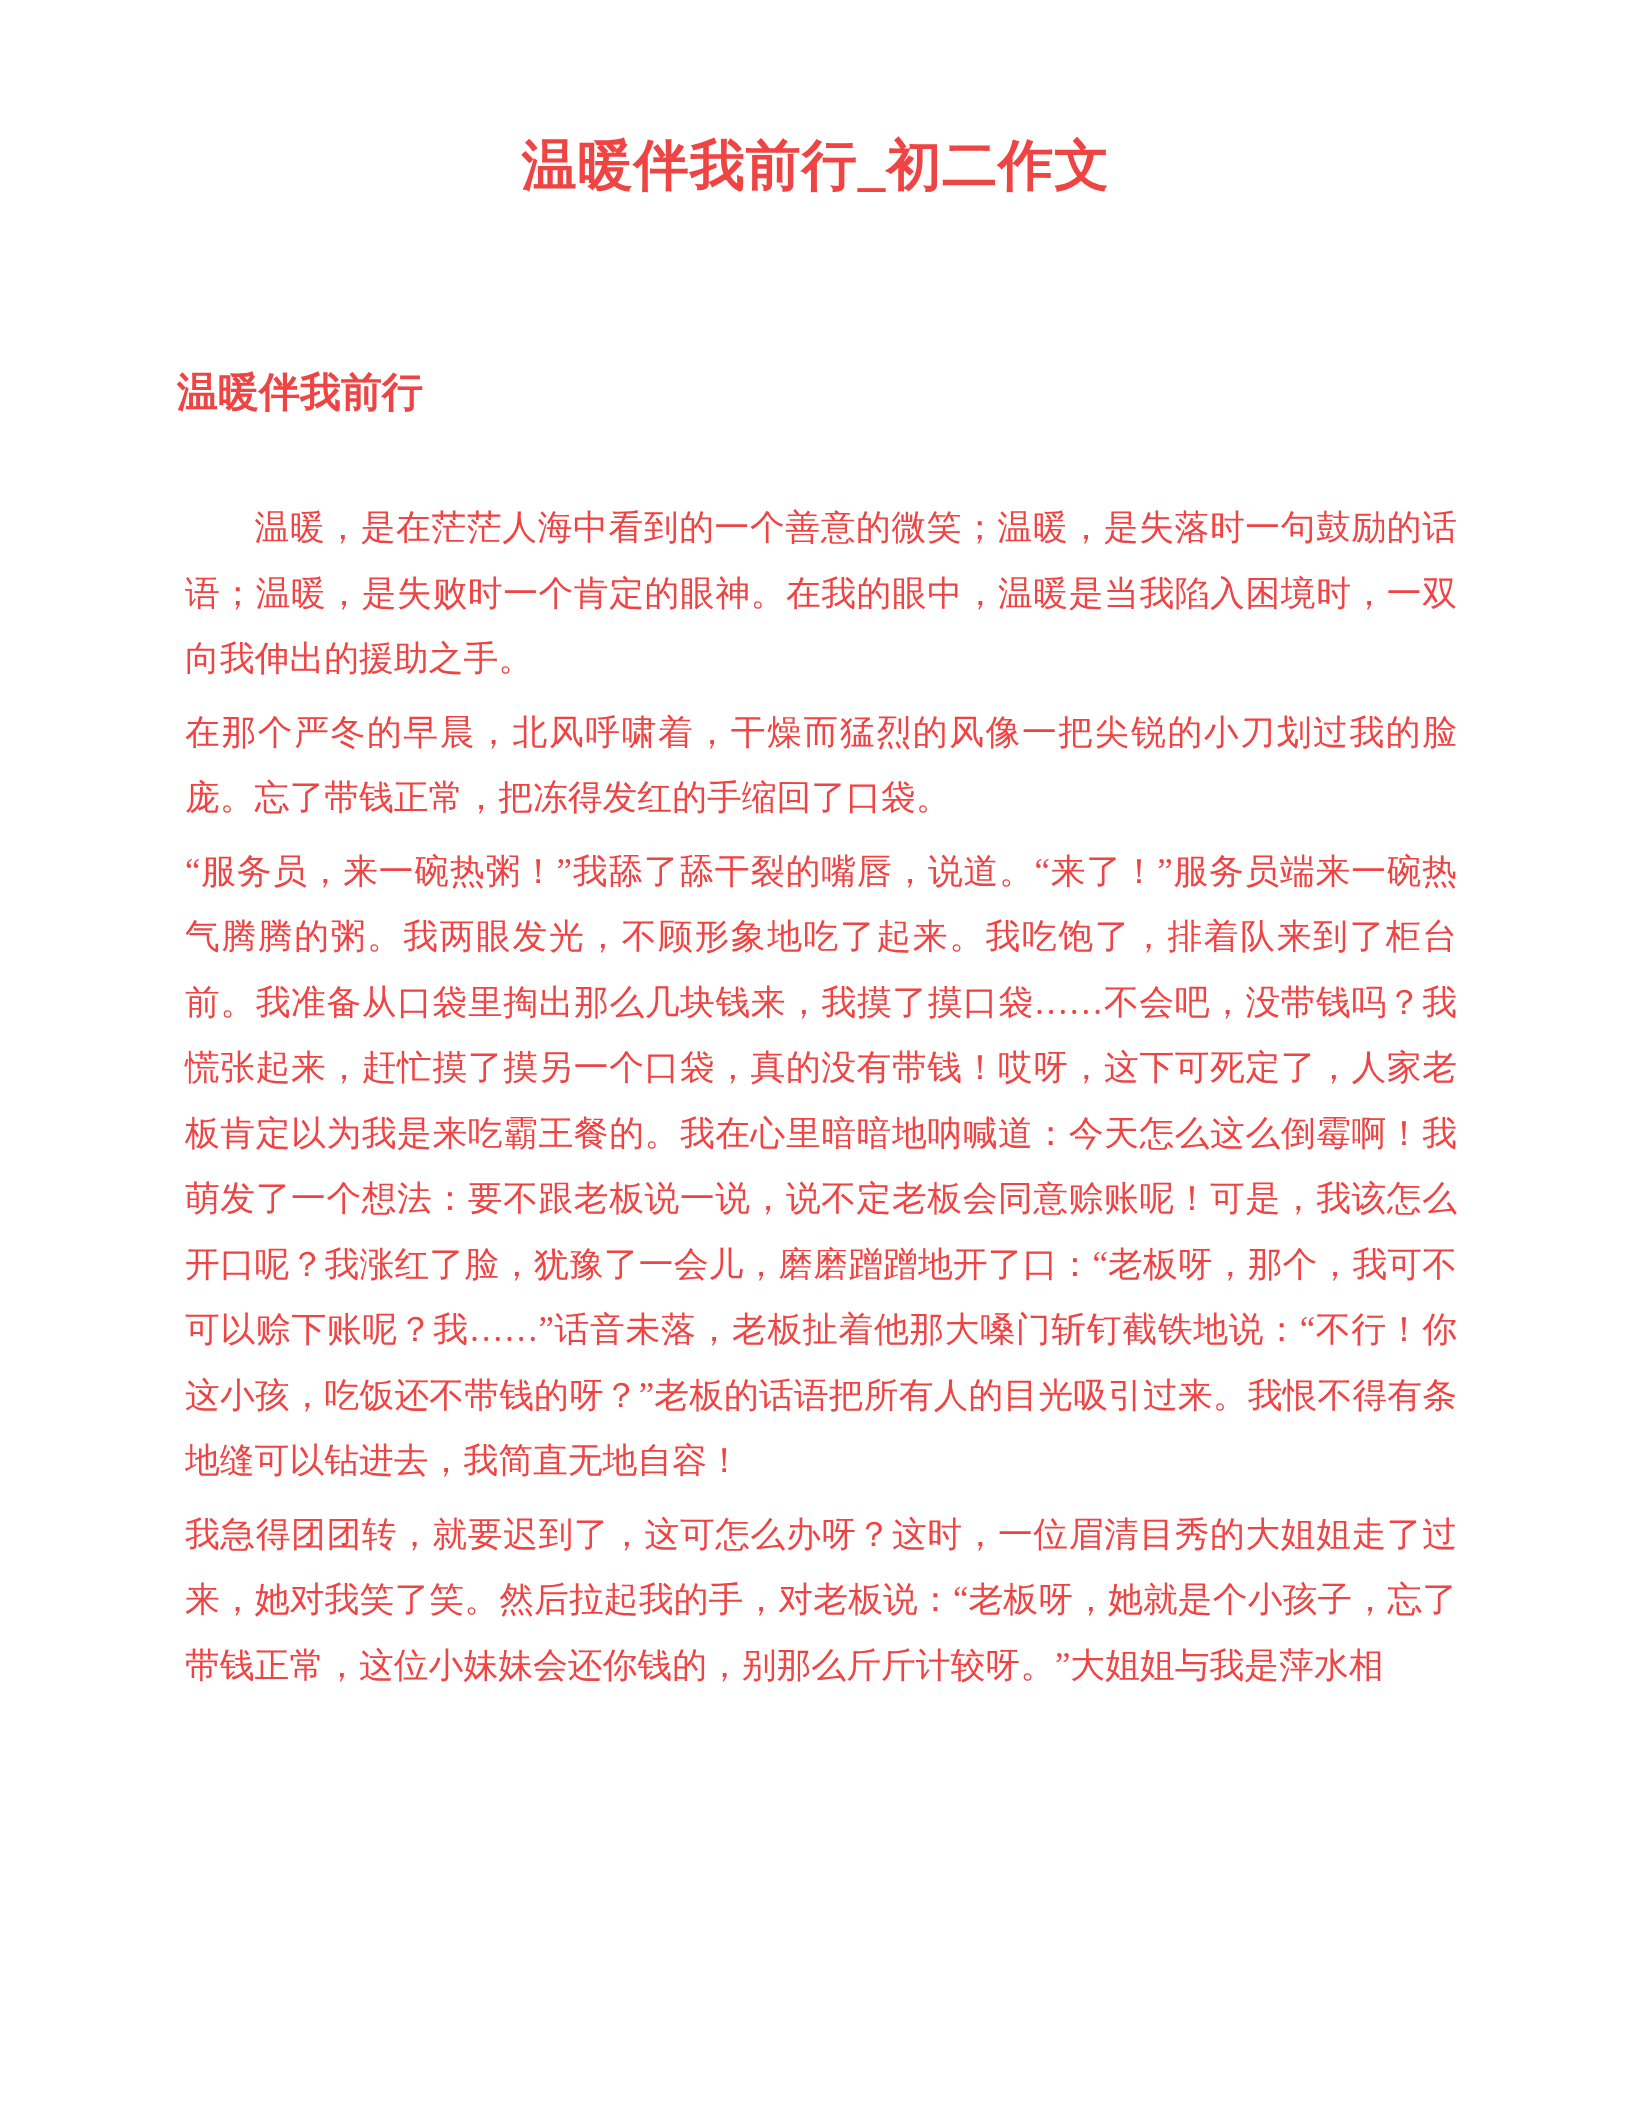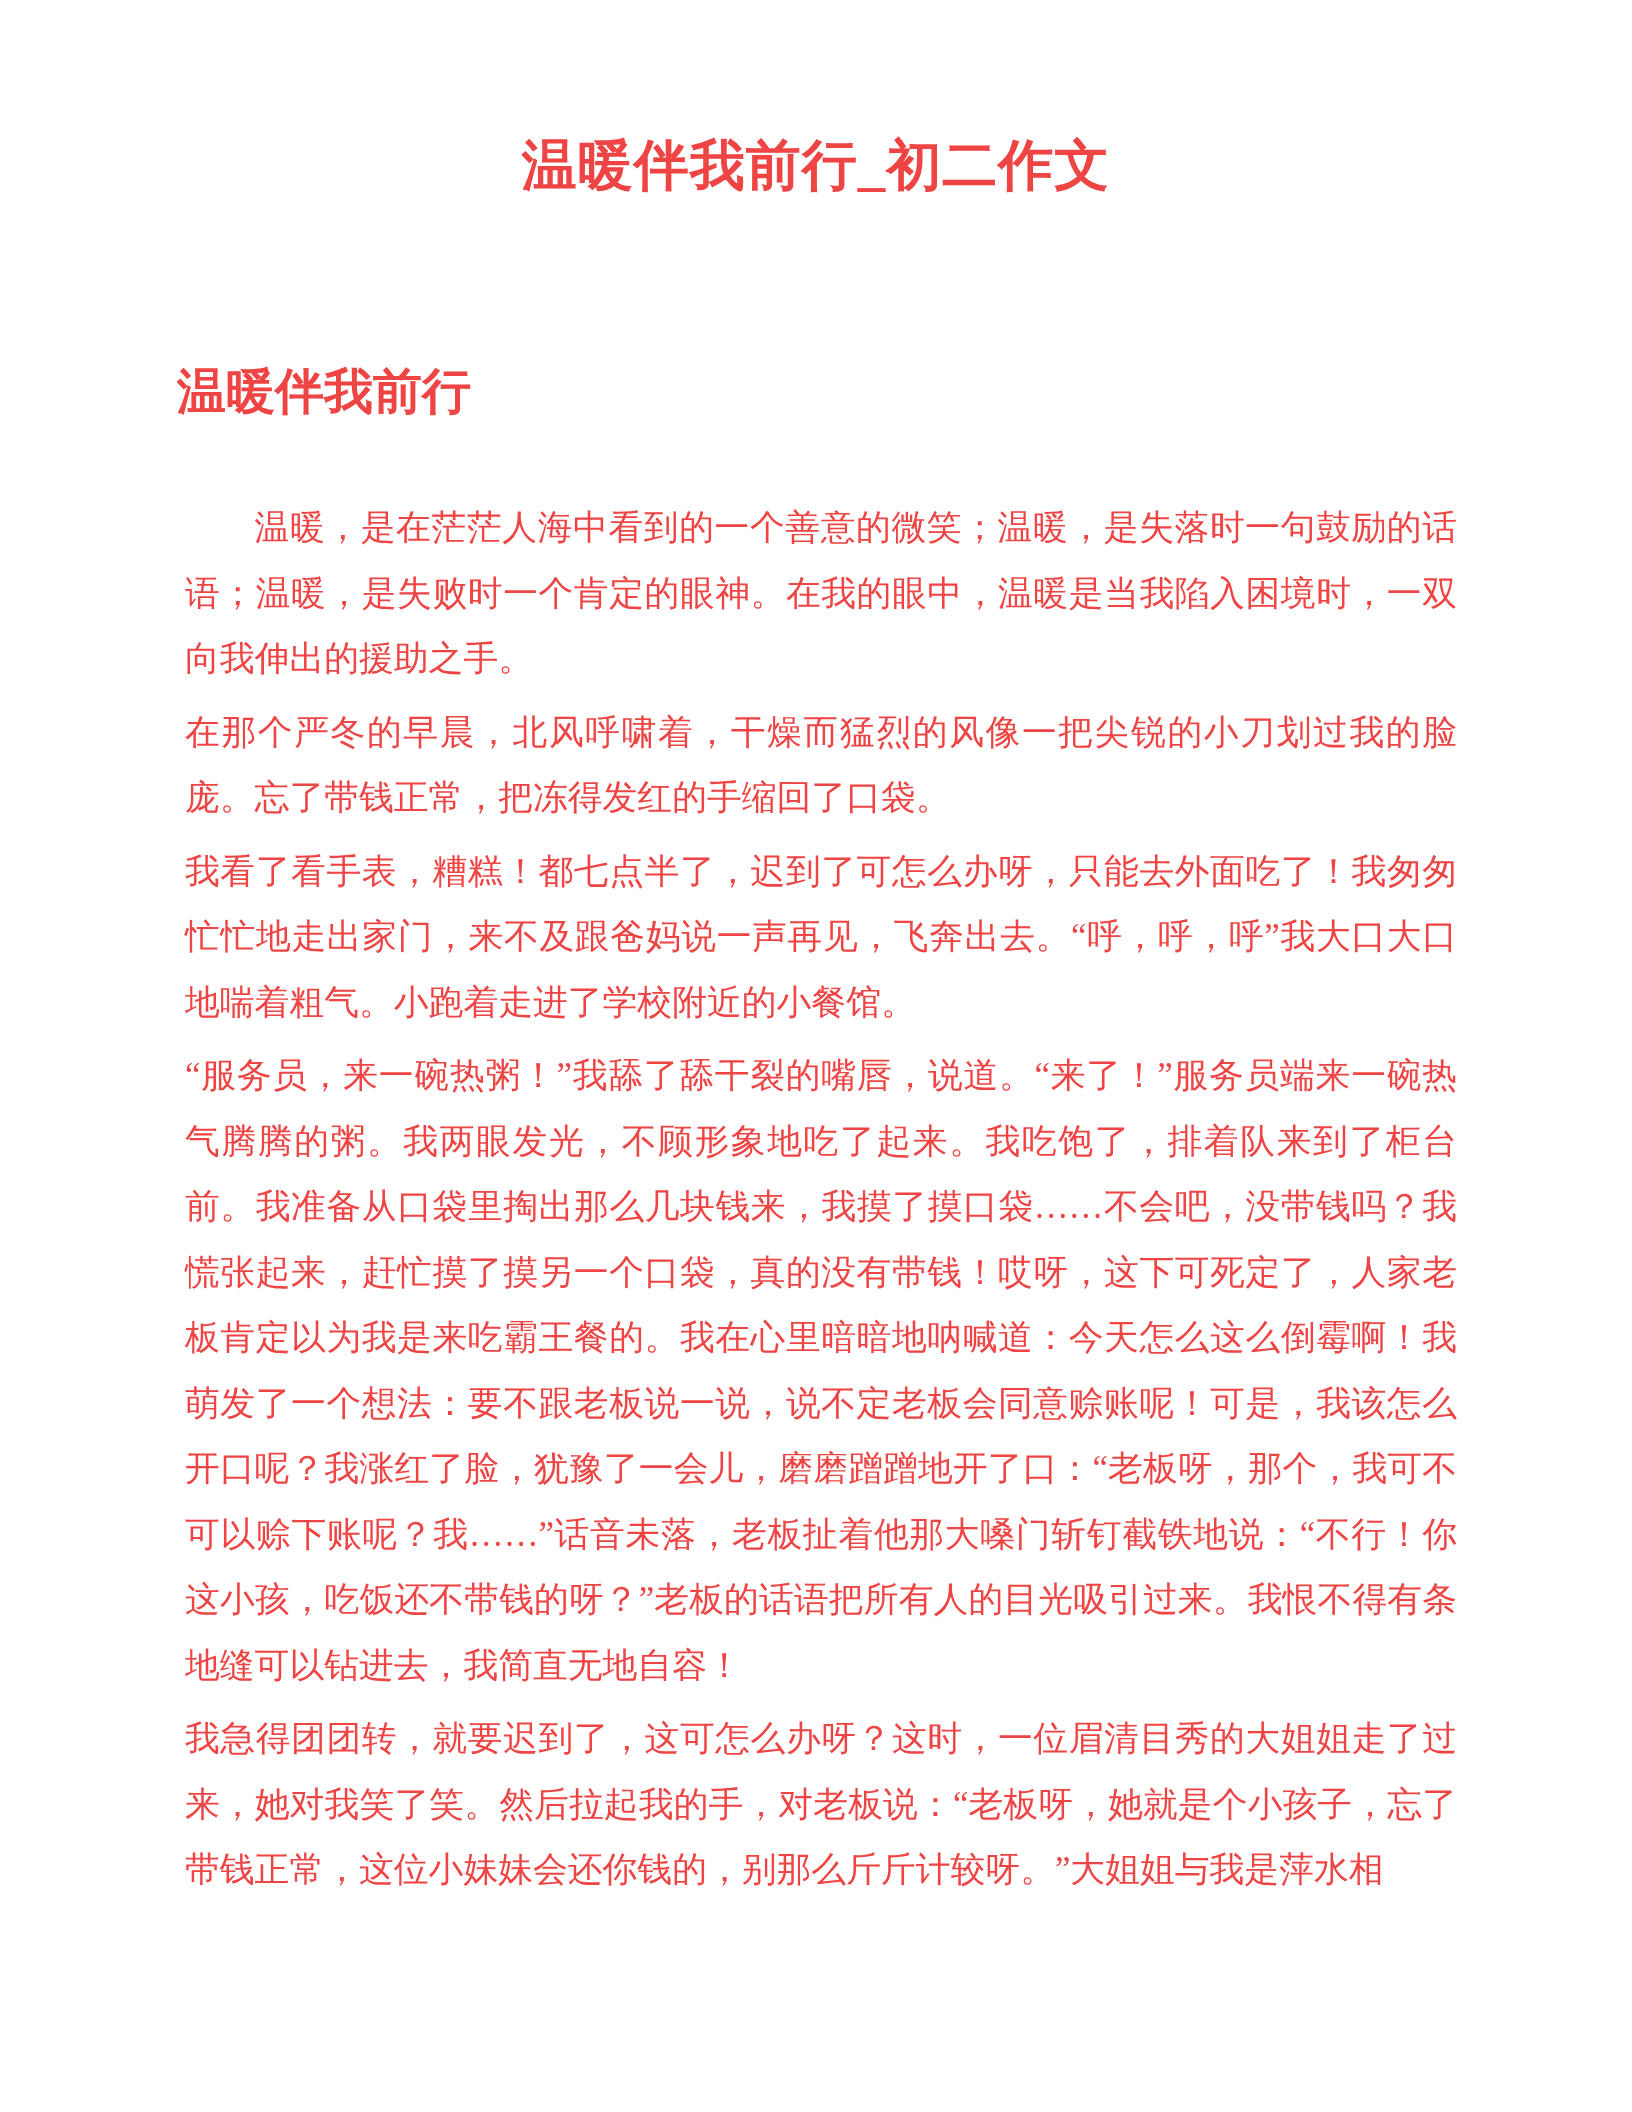--- a/index.html
+++ b/index.html
@@ -25,21 +25,21 @@
     font-size: 55px;
     line-height: 60px;
     font-weight: bold;
     letter-spacing: 1px;
     margin: 0;
   }
   .doc-heading {
     position: absolute;
     top: 364px;
     left: 177px;
-    font-size: 49px;
+    font-size: 41px;
     line-height: 56px;
     font-weight: bold;
     margin: 0;
   }
   .essay-body {
     position: absolute;
     top: 487px;
     left: 177px;
     width: 1288px;
     font-size: 34.8px;
@@ -59,17 +59,16 @@
 <body>
 
 <div class="page">
   <h1 class="doc-title">温暖伴我前行_初二作文</h1>
 
   <h2 class="doc-heading">温暖伴我前行</h2>
 
   <div class="essay-body">
       <p class="indented">温暖，是在茫茫人海中看到的一个善意的微笑；温暖，是失落时一句鼓励的话语；温暖，是失败时一个肯定的眼神。在我的眼中，温暖是当我陷入困境时，一双向我伸出的援助之手。</p>
       <p class="">在那个严冬的早晨，北风呼啸着，干燥而猛烈的风像一把尖锐的小刀划过我的脸庞。忘了带钱正常，把冻得发红的手缩回了口袋。</p>
-      <p class="">我看了看手表，糟糕！都七点半了，迟到了可怎么办呀，只能去外面吃了！我匆匆忙忙地走出家门，来不及跟爸妈说一声再见，飞奔出去。“呼，呼，呼”我大口大口地喘着粗气。小跑着走进了学校附近的小餐馆。</p>
       <p class="">“服务员，来一碗热粥！”我舔了舔干裂的嘴唇，说道。“来了！”服务员端来一碗热气腾腾的粥。我两眼发光，不顾形象地吃了起来。我吃饱了，排着队来到了柜台前。我准备从口袋里掏出那么几块钱来，我摸了摸口袋……不会吧，没带钱吗？我慌张起来，赶忙摸了摸另一个口袋，真的没有带钱！哎呀，这下可死定了，人家老板肯定以为我是来吃霸王餐的。我在心里暗暗地呐喊道：今天怎么这么倒霉啊！我萌发了一个想法：要不跟老板说一说，说不定老板会同意赊账呢！可是，我该怎么开口呢？我涨红了脸，犹豫了一会儿，磨磨蹭蹭地开了口：“老板呀，那个，我可不可以赊下账呢？我……”话音未落，老板扯着他那大嗓门斩钉截铁地说：“不行！你这小孩，吃饭还不带钱的呀？”老板的话语把所有人的目光吸引过来。我恨不得有条地缝可以钻进去，我简直无地自容！</p>
       <p class="">我急得团团转，就要迟到了，这可怎么办呀？这时，一位眉清目秀的大姐姐走了过来，她对我笑了笑。然后拉起我的手，对老板说：“老板呀，她就是个小孩子，忘了带钱正常，这位小妹妹会还你钱的，别那么斤斤计较呀。”大姐姐与我是萍水相</p>
     </div>
 </div>
 
 </body></html>

